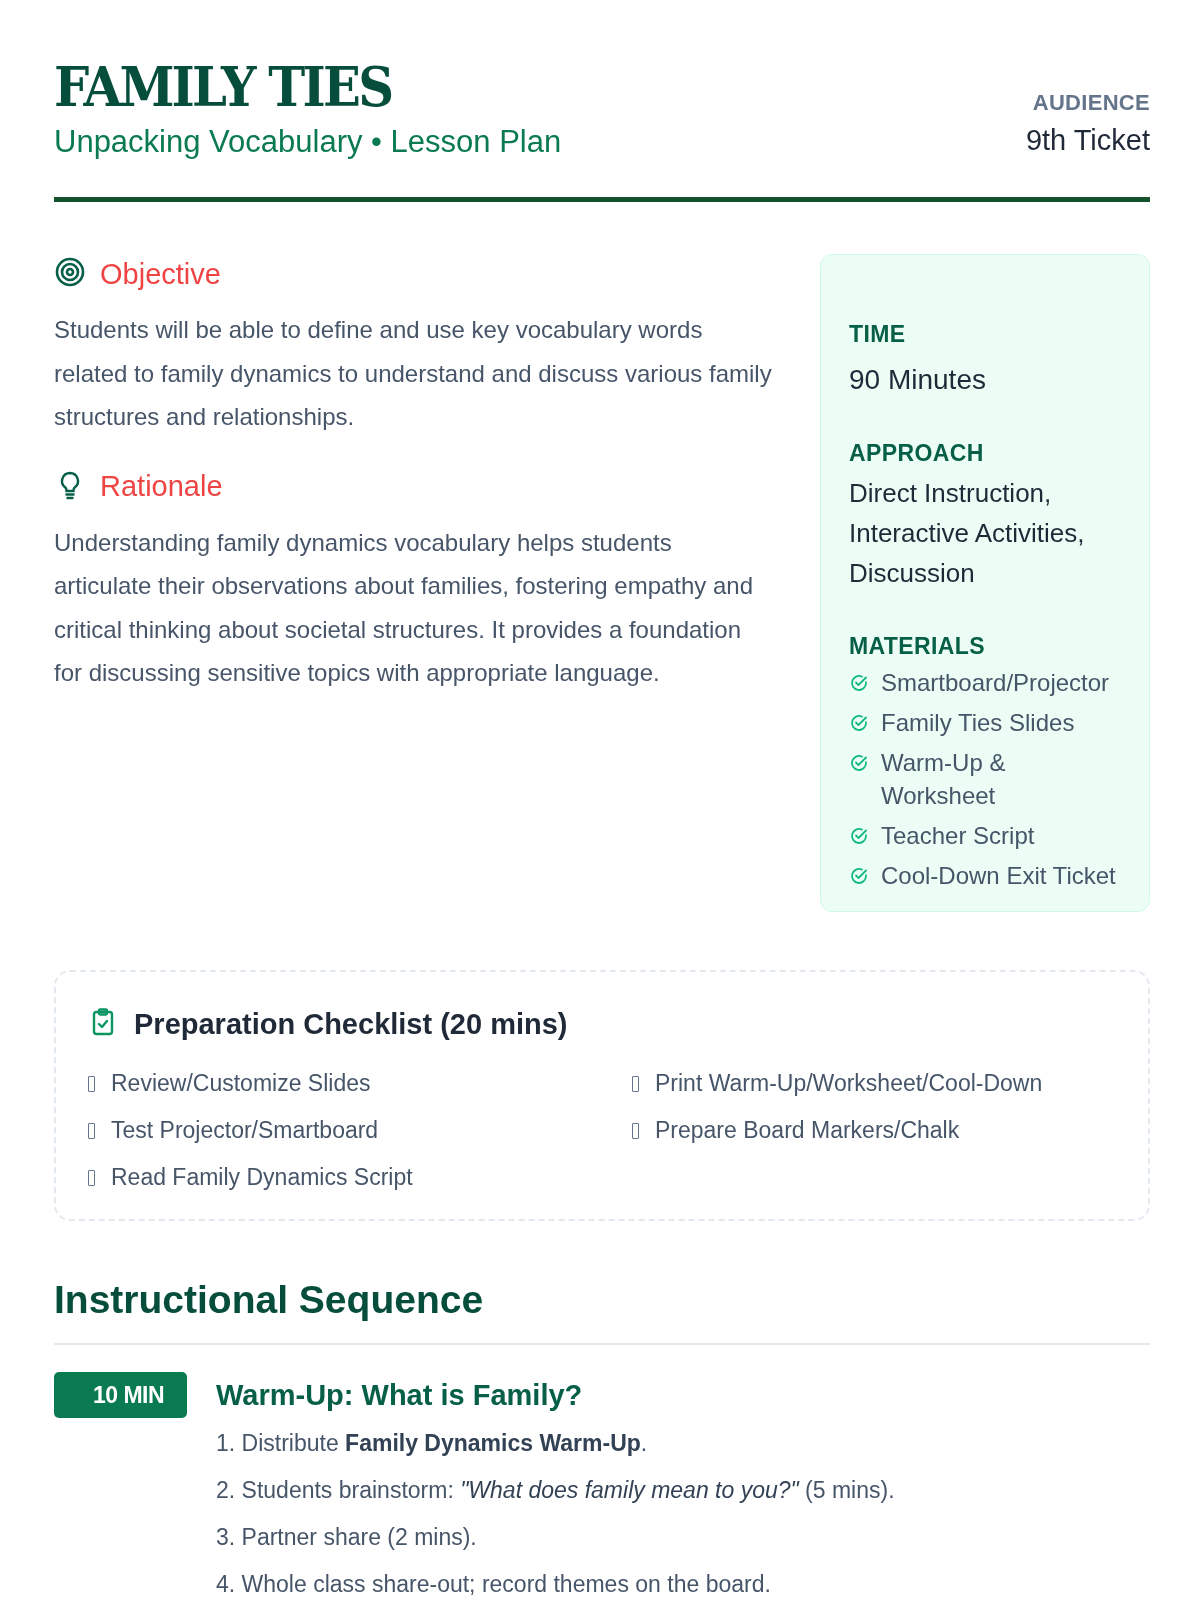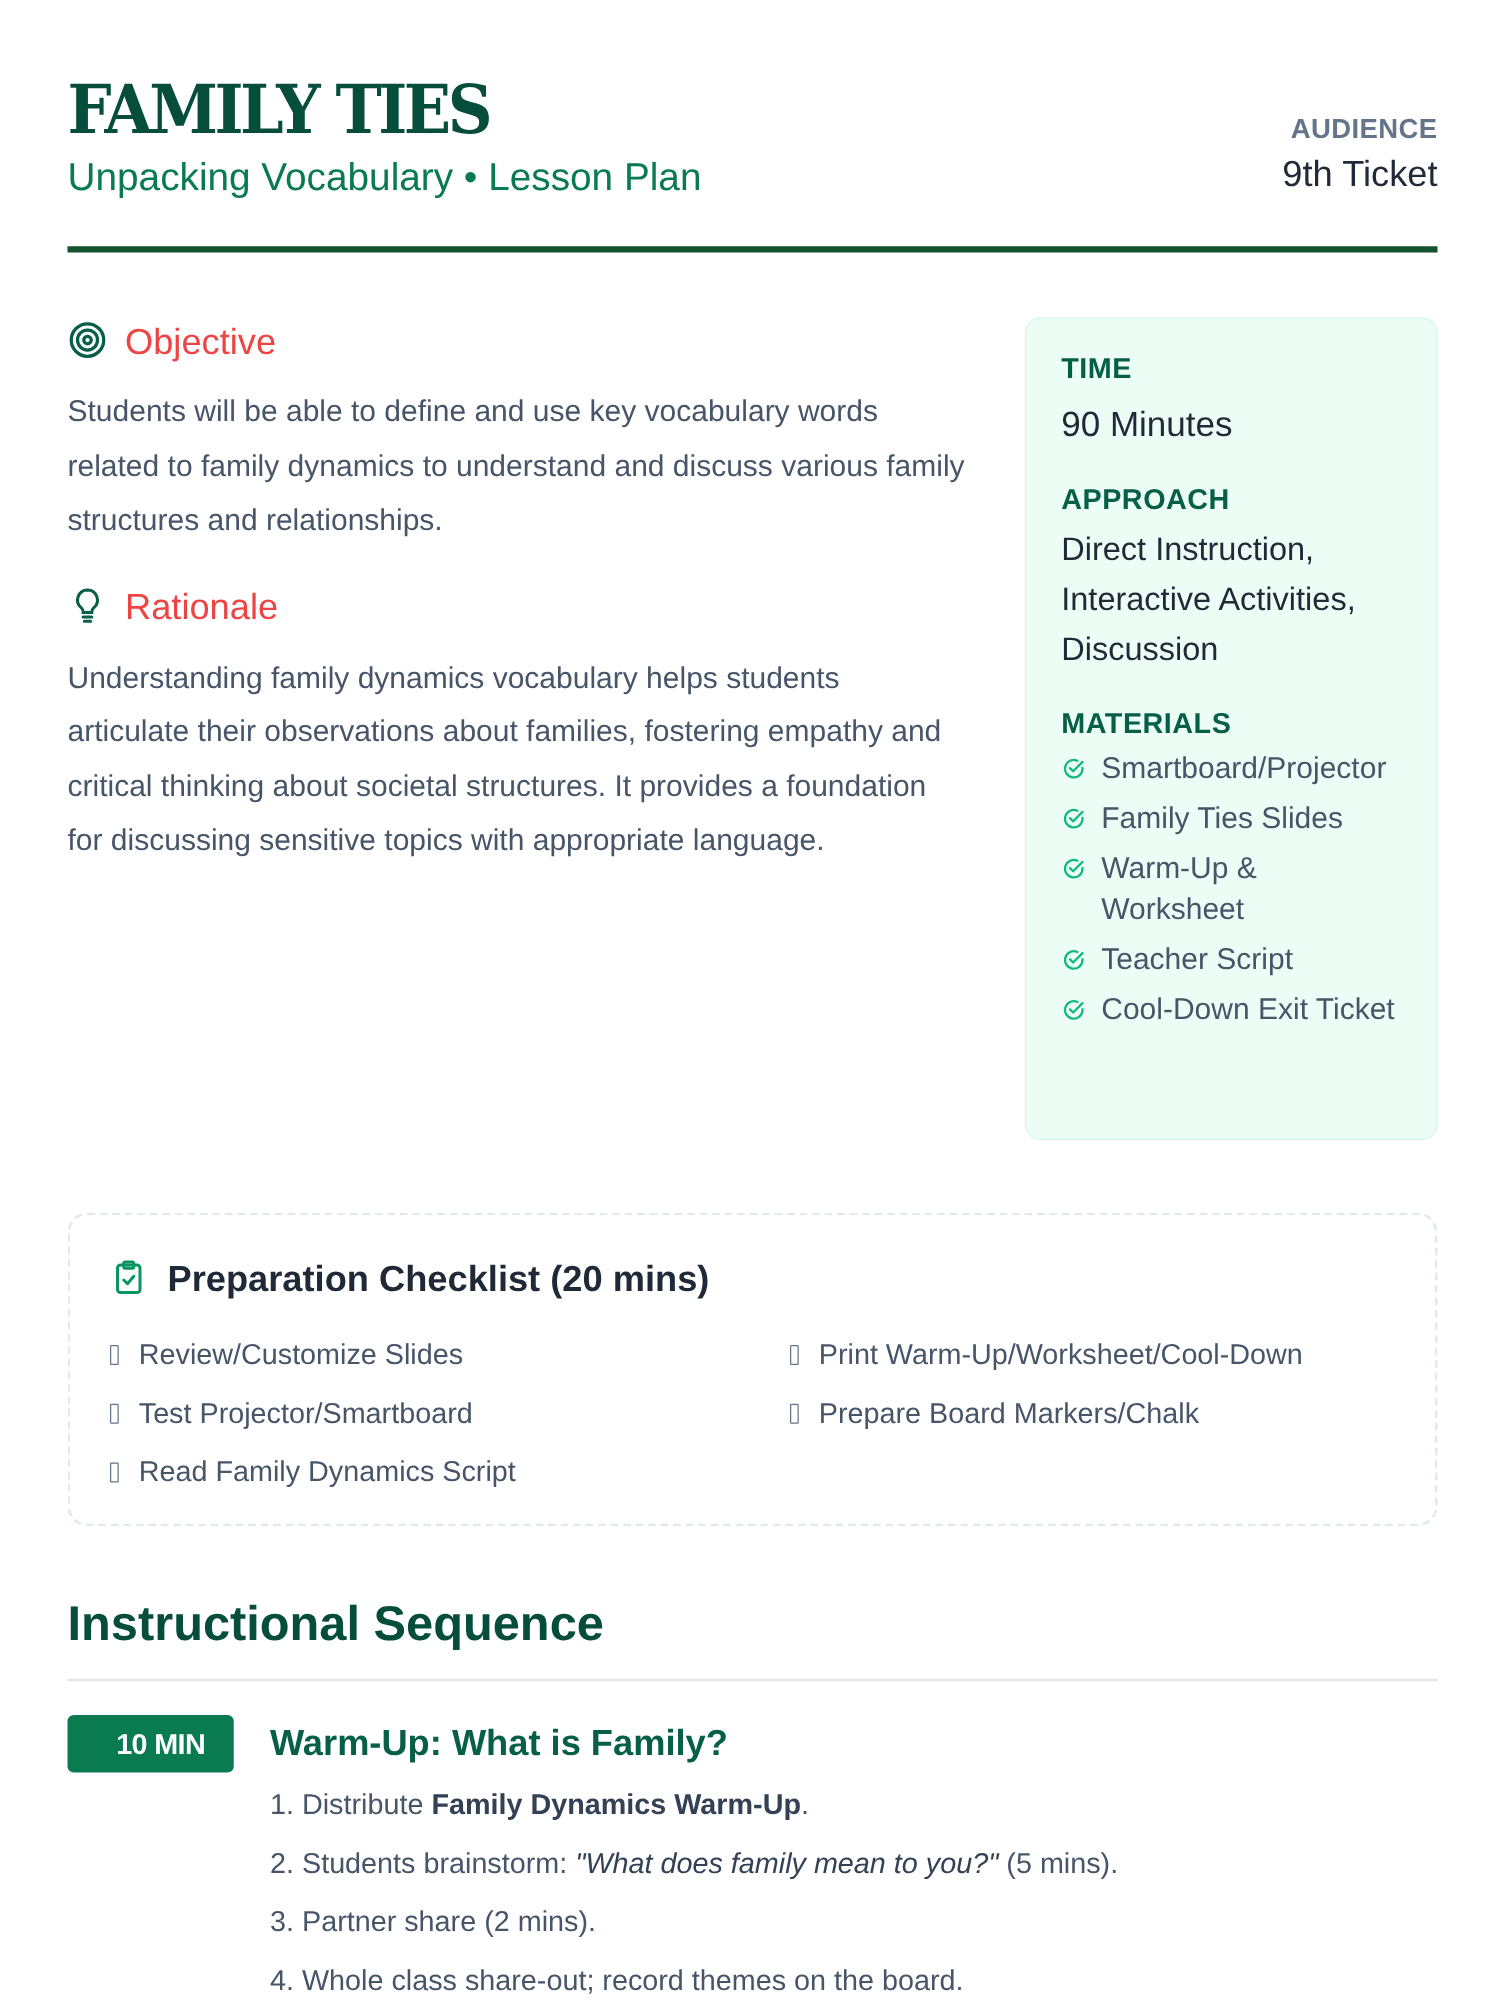--- a/index.html
+++ b/index.html
@@ -22,21 +22,21 @@
     .section-head { display: flex; align-items: center; gap: 14px; height: 44px; }
     .section-head .label { font-size: 29px; font-weight: normal; color: #ef4444; }
     .section-head svg { width: 32px; height: 32px; }
     .body-text { font-size: 24px; line-height: 43.5px; color: #475569; margin-top: 12px; }
     .rationale { margin-top: 26px; }
 
     .sidebar { position: absolute; right: 0; top: 2px; width: 330px; height: 658px; background: #ecfdf5; border: 1.5px solid #d1fae5; border-radius: 12px; padding: 26px 28px; }
     .side-label { font-size: 23px; font-weight: bold; color: #065f46; letter-spacing: 0.4px; }
     .side-value { font-size: 28px; color: #1f2937; margin-top: 12px; line-height: 40px; }
     .side-value.approach { font-size: 26px; line-height: 40px; margin-top: 6px; }
-    .side-block { margin-bottom: 26px; }
+    .side-block { margin-bottom: 26px; margin-top: 40px; }
     .materials { list-style: none; margin-top: 6px; }
     .materials li { display: flex; align-items: flex-start; gap: 12px; font-size: 24px; line-height: 33px; color: #475569; margin-bottom: 7px; }
     .materials li svg { width: 20px; height: 20px; flex: 0 0 20px; margin-top: 7px; }
 
     
     .prep { position: absolute; top: 970px; left: 0; width: 1096px; height: 251px; border: 2px dashed #e2e8f0; border-radius: 16px; padding: 30px 32px; }
     .prep-head { display: flex; align-items: center; gap: 16px; height: 44px; }
     .prep-head svg { width: 30px; height: 30px; }
     .prep-head .label { font-size: 29px; font-weight: bold; color: #1f2937; }
     .prep-grid { display: grid; grid-template-columns: 544px 500px; margin-top: 14px; }

